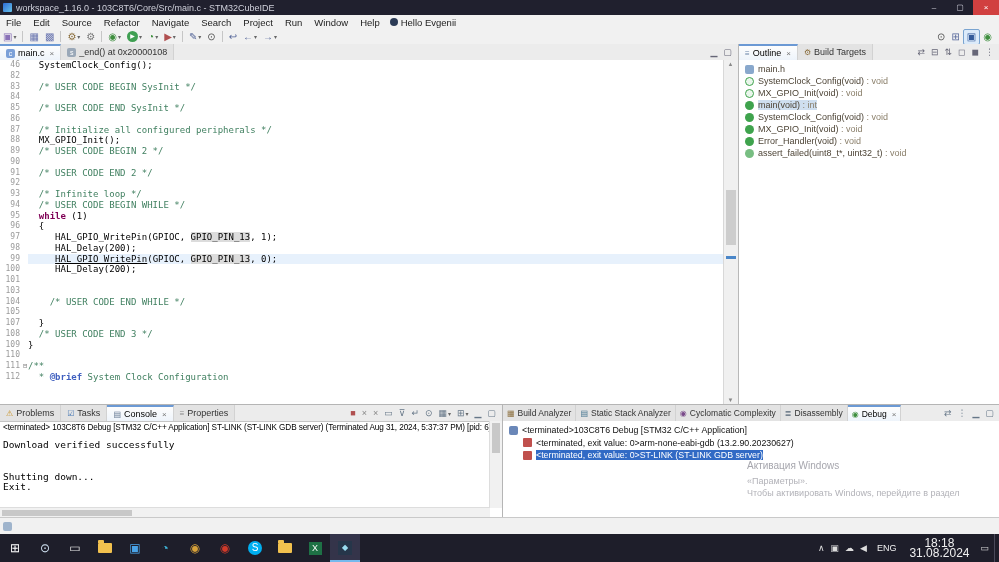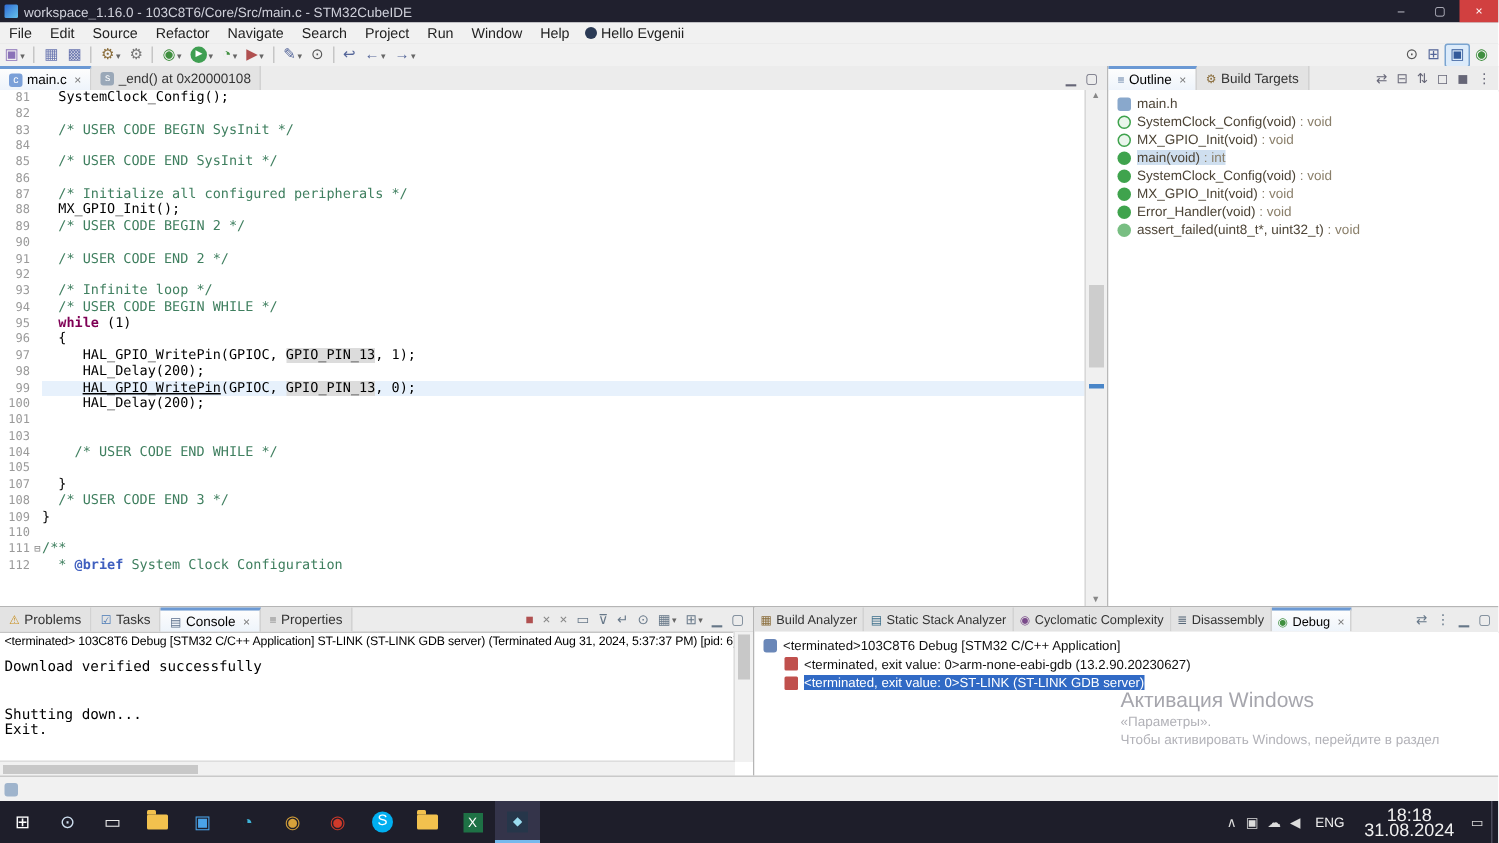--- a/index.html
+++ b/index.html
@@ -97,21 +97,21 @@
   .debug-panel{position:absolute;left:502px;top:404px;width:497px;height:113px;background:#fff;
     border-top:1px solid #b5b5b5;border-left:1px solid #b5b5b5;}
   .debug-panel .tab{padding:0 4px;font-size:8.5px;}
   .debug-body{position:absolute;left:0;top:16px;right:0;bottom:0;background:#fff;padding-top:3px;}
   .dbg-row{display:flex;align-items:center;height:12.5px;gap:4px;font-size:8.8px;color:#111;white-space:nowrap;}
   .dbg-ic{flex:none;}
   .launch-icon{width:9px;height:9px;background:#6a87b8;border-radius:2px;}
   .process-icon{width:9px;height:9px;background:#c0504d;border-radius:1px;}
   .dbg-row.selected .dbg-text{background:#316ac5;color:#fff;}
   .watermark{position:absolute;left:244px;top:52px;pointer-events:none;color:#a6a6ad;}
-  .wm-title{font-size:14px;line-height:18px;}
+  .wm-title{font-size:10px;line-height:18px;}
   .wm-line{font-size:9px;line-height:12px;color:#b2b2b8;}
 
   
   .statusbar{position:absolute;left:0;top:517px;width:999px;height:17px;background:#f1f1f1;border-top:1px solid #c9c9c9;}
   .stico{position:absolute;left:3px;top:4px;width:9px;height:9px;background:#9fb4cc;border-radius:2px;}
 
   
   .taskbar{position:absolute;left:0;top:534px;width:999px;height:28px;background:#1e1e2a;
     display:flex;align-items:center;color:#e8e8e8;}
   .tb-item{width:30px;height:28px;display:flex;align-items:center;justify-content:center;font-size:12px;}
@@ -255,21 +255,21 @@
           <span class="gicon">
             <span class="gg">▁</span>
           </span>
           <span class="gicon">
             <span class="gg">▢</span>
           </span>
         </span>
     </div>
     <div class="editor">
       <div id="code-lines" class="codelines">
-          <div class="code-line"><span class="line-num">81</span><span class="fold-col"></span><span class="code-text"><span>  SystemClock_Config();</span></span></div>
+          <div class="code-line"><span class="line-num">46</span><span class="fold-col"></span><span class="code-text"><span>  SystemClock_Config();</span></span></div>
           <div class="code-line"><span class="line-num">82</span><span class="fold-col"></span><span class="code-text"></span></div>
           <div class="code-line"><span class="line-num">83</span><span class="fold-col"></span><span class="code-text"><span class="tok-cm">  /* USER CODE BEGIN SysInit */</span></span></div>
           <div class="code-line"><span class="line-num">84</span><span class="fold-col"></span><span class="code-text"></span></div>
           <div class="code-line"><span class="line-num">85</span><span class="fold-col"></span><span class="code-text"><span class="tok-cm">  /* USER CODE END SysInit */</span></span></div>
           <div class="code-line"><span class="line-num">86</span><span class="fold-col"></span><span class="code-text"></span></div>
           <div class="code-line"><span class="line-num">87</span><span class="fold-col"></span><span class="code-text"><span class="tok-cm">  /* Initialize all configured peripherals */</span></span></div>
           <div class="code-line"><span class="line-num">88</span><span class="fold-col"></span><span class="code-text"><span>  MX_GPIO_Init();</span></span></div>
           <div class="code-line"><span class="line-num">89</span><span class="fold-col"></span><span class="code-text"><span class="tok-cm">  /* USER CODE BEGIN 2 */</span></span></div>
           <div class="code-line"><span class="line-num">90</span><span class="fold-col"></span><span class="code-text"></span></div>
           <div class="code-line"><span class="line-num">91</span><span class="fold-col"></span><span class="code-text"><span class="tok-cm">  /* USER CODE END 2 */</span></span></div>

